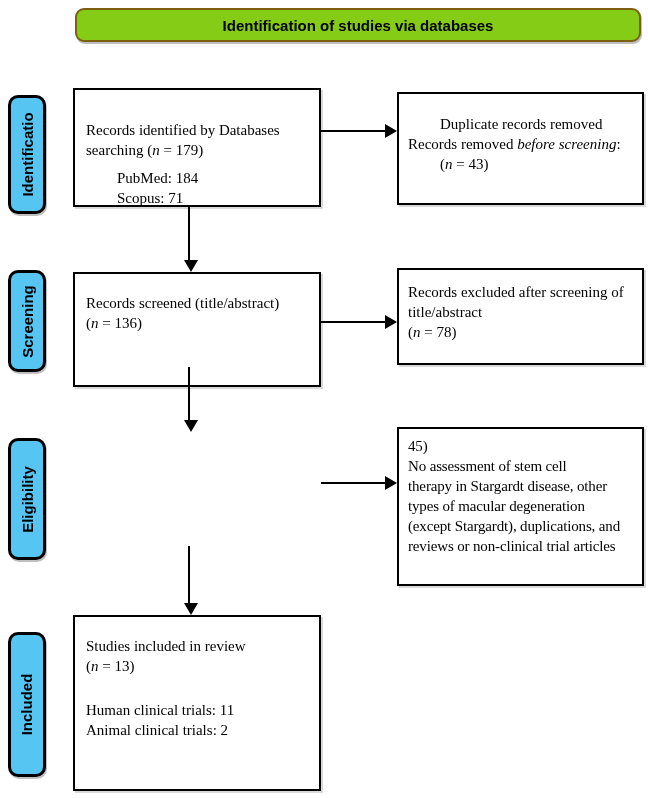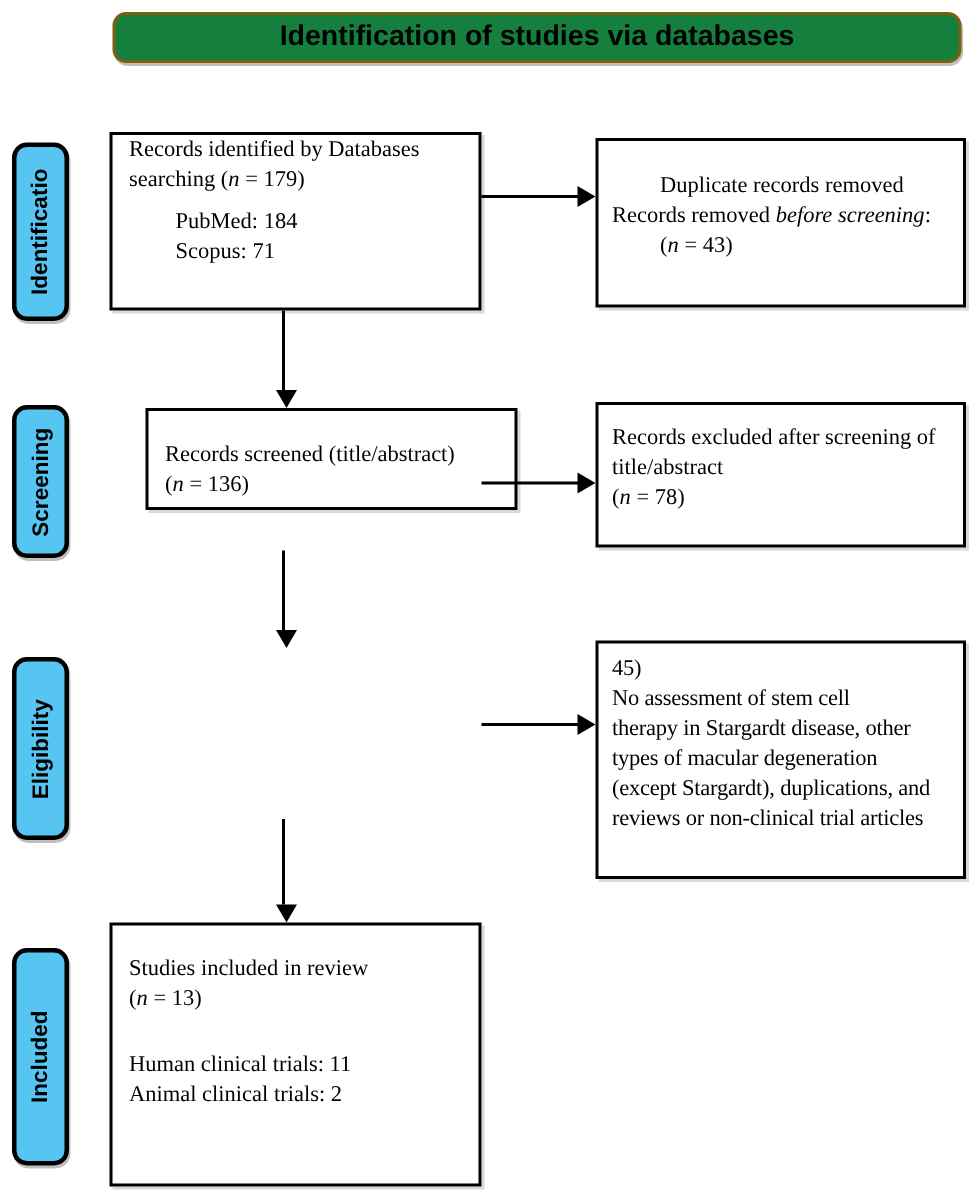--- a/index.html
+++ b/index.html
@@ -11,27 +11,27 @@
     font-family: "Liberation Serif", serif;
     color: #000;
     overflow: hidden;
   }
 
   
   .banner {
     position: absolute;
     left: 75px; top: 8px;
     width: 562px; height: 30px;
-    background: #15803d;
+    background: #84cc16;
     border: 2px solid #7d5f10;
     border-radius: 9px;
     box-shadow: 1px 2px 0 rgba(0,0,0,0.25);
     display: flex; align-items: center; justify-content: center;
     font-family: "Liberation Sans", sans-serif;
-    font-weight: bold; font-size: 19px;
+    font-weight: bold; font-size: 15px;
   }
 
   
   .stage {
     position: absolute;
     left: 8px; width: 32px;
     background: #56C5F2;
     border: 3px solid #000;
     border-radius: 10px;
     box-shadow: 1px 2px 0 rgba(0,0,0,0.25);
@@ -52,22 +52,22 @@
   .fbox {
     position: absolute;
     background: #fff;
     border: 2px solid #000;
     box-shadow: 2px 2px 0 rgba(0,0,0,0.15);
     font-size: 15px; line-height: 20px;
     box-sizing: border-box;
   }
   .col-left  { left: 73px;  width: 248px; padding-left: 11px; padding-right: 8px; }
   .col-right { left: 397px; width: 247px; padding-left: 9px;  padding-right: 4px; }
-  .box-identified { top: 88px;  height: 119px; padding-top: 0; }
-  .box-screened   { top: 272px; height: 68px;  padding-top: 19px; margin-left: 24px; }
+  .box-identified { top: 88px;  height: 119px; padding-top: 30px; }
+  .box-screened   { top: 272px; height: 115px;  padding-top: 19px; }
   .box-fulltext   { top: 432px; height: 114px; padding-top: 28px; }
   .box-included   { top: 615px; height: 176px; padding-top: 19px; }
   .box-removed    { top: 92px;  height: 113px; padding-top: 20px; }
   .box-excluded-screening { top: 268px; height: 97px;  padding-top: 12px; }
   .box-reports-excluded   { top: 427px; height: 159px; padding-top: 7px; letter-spacing: -0.15px; }
 
   .line { white-space: nowrap; }
   .sub-indent { margin-left: 31px; }
   .sub-indent-r { margin-left: 32px; }
   .gap8  { height: 8px; }

